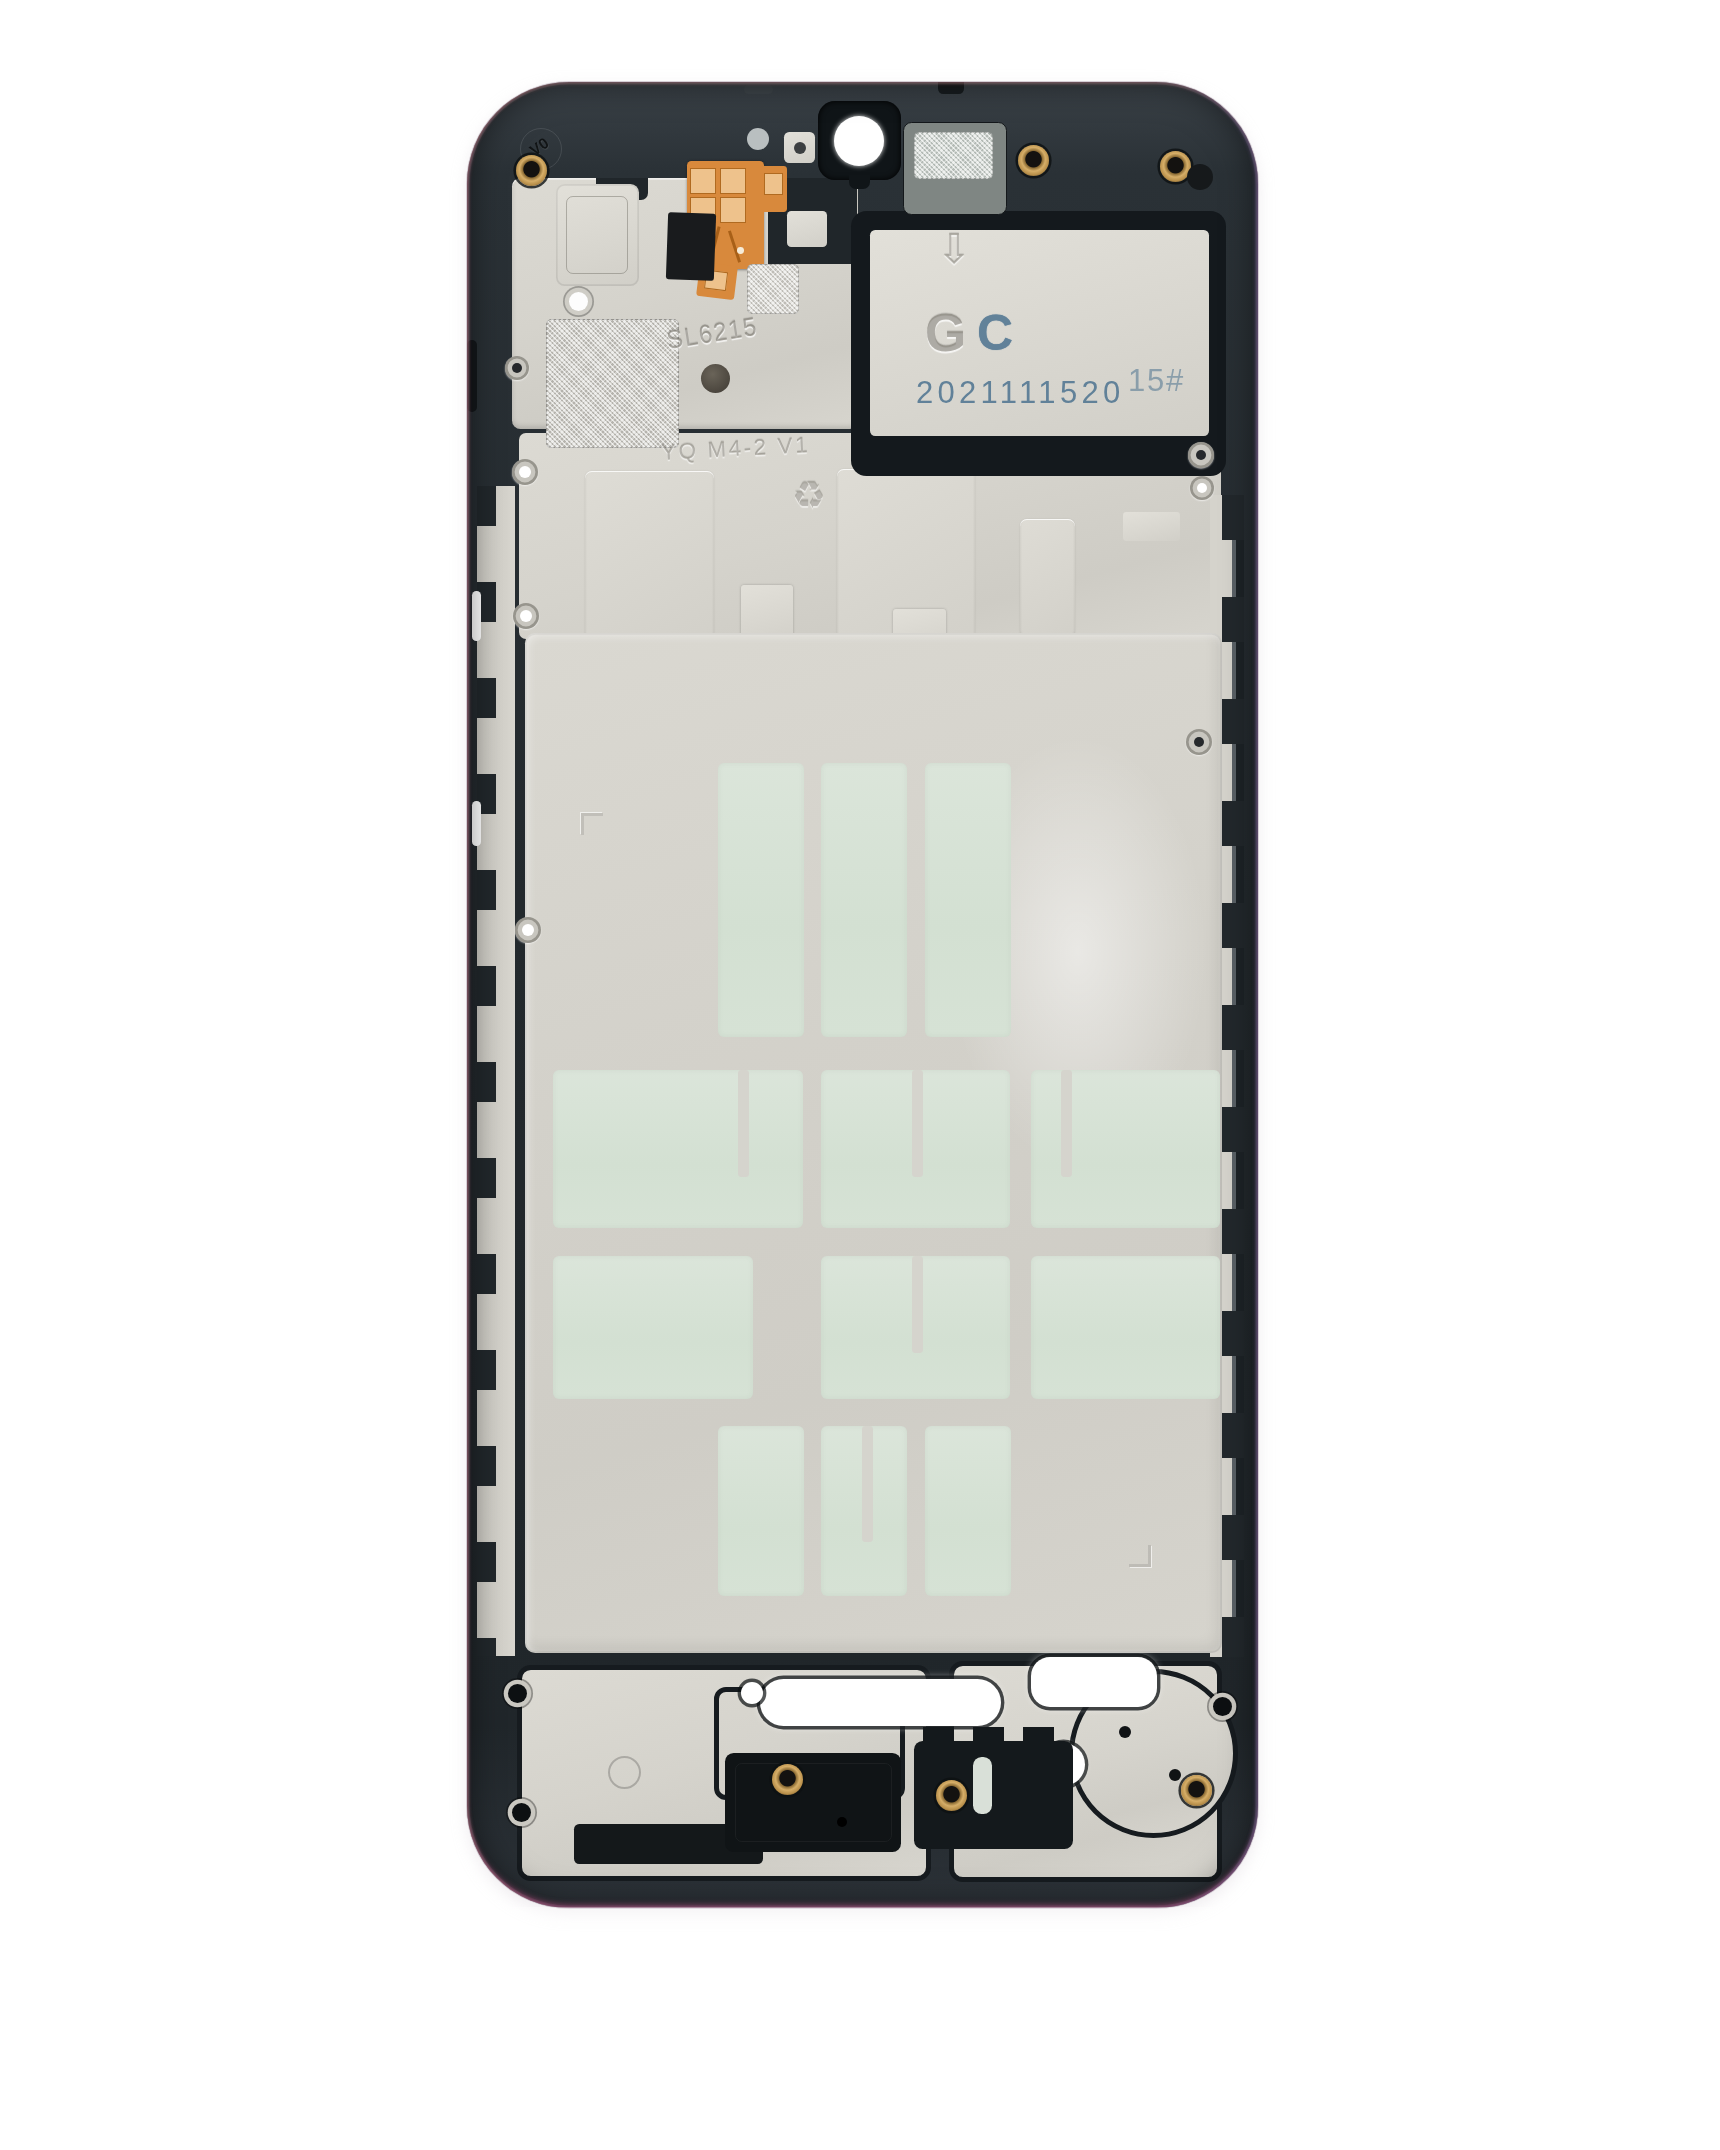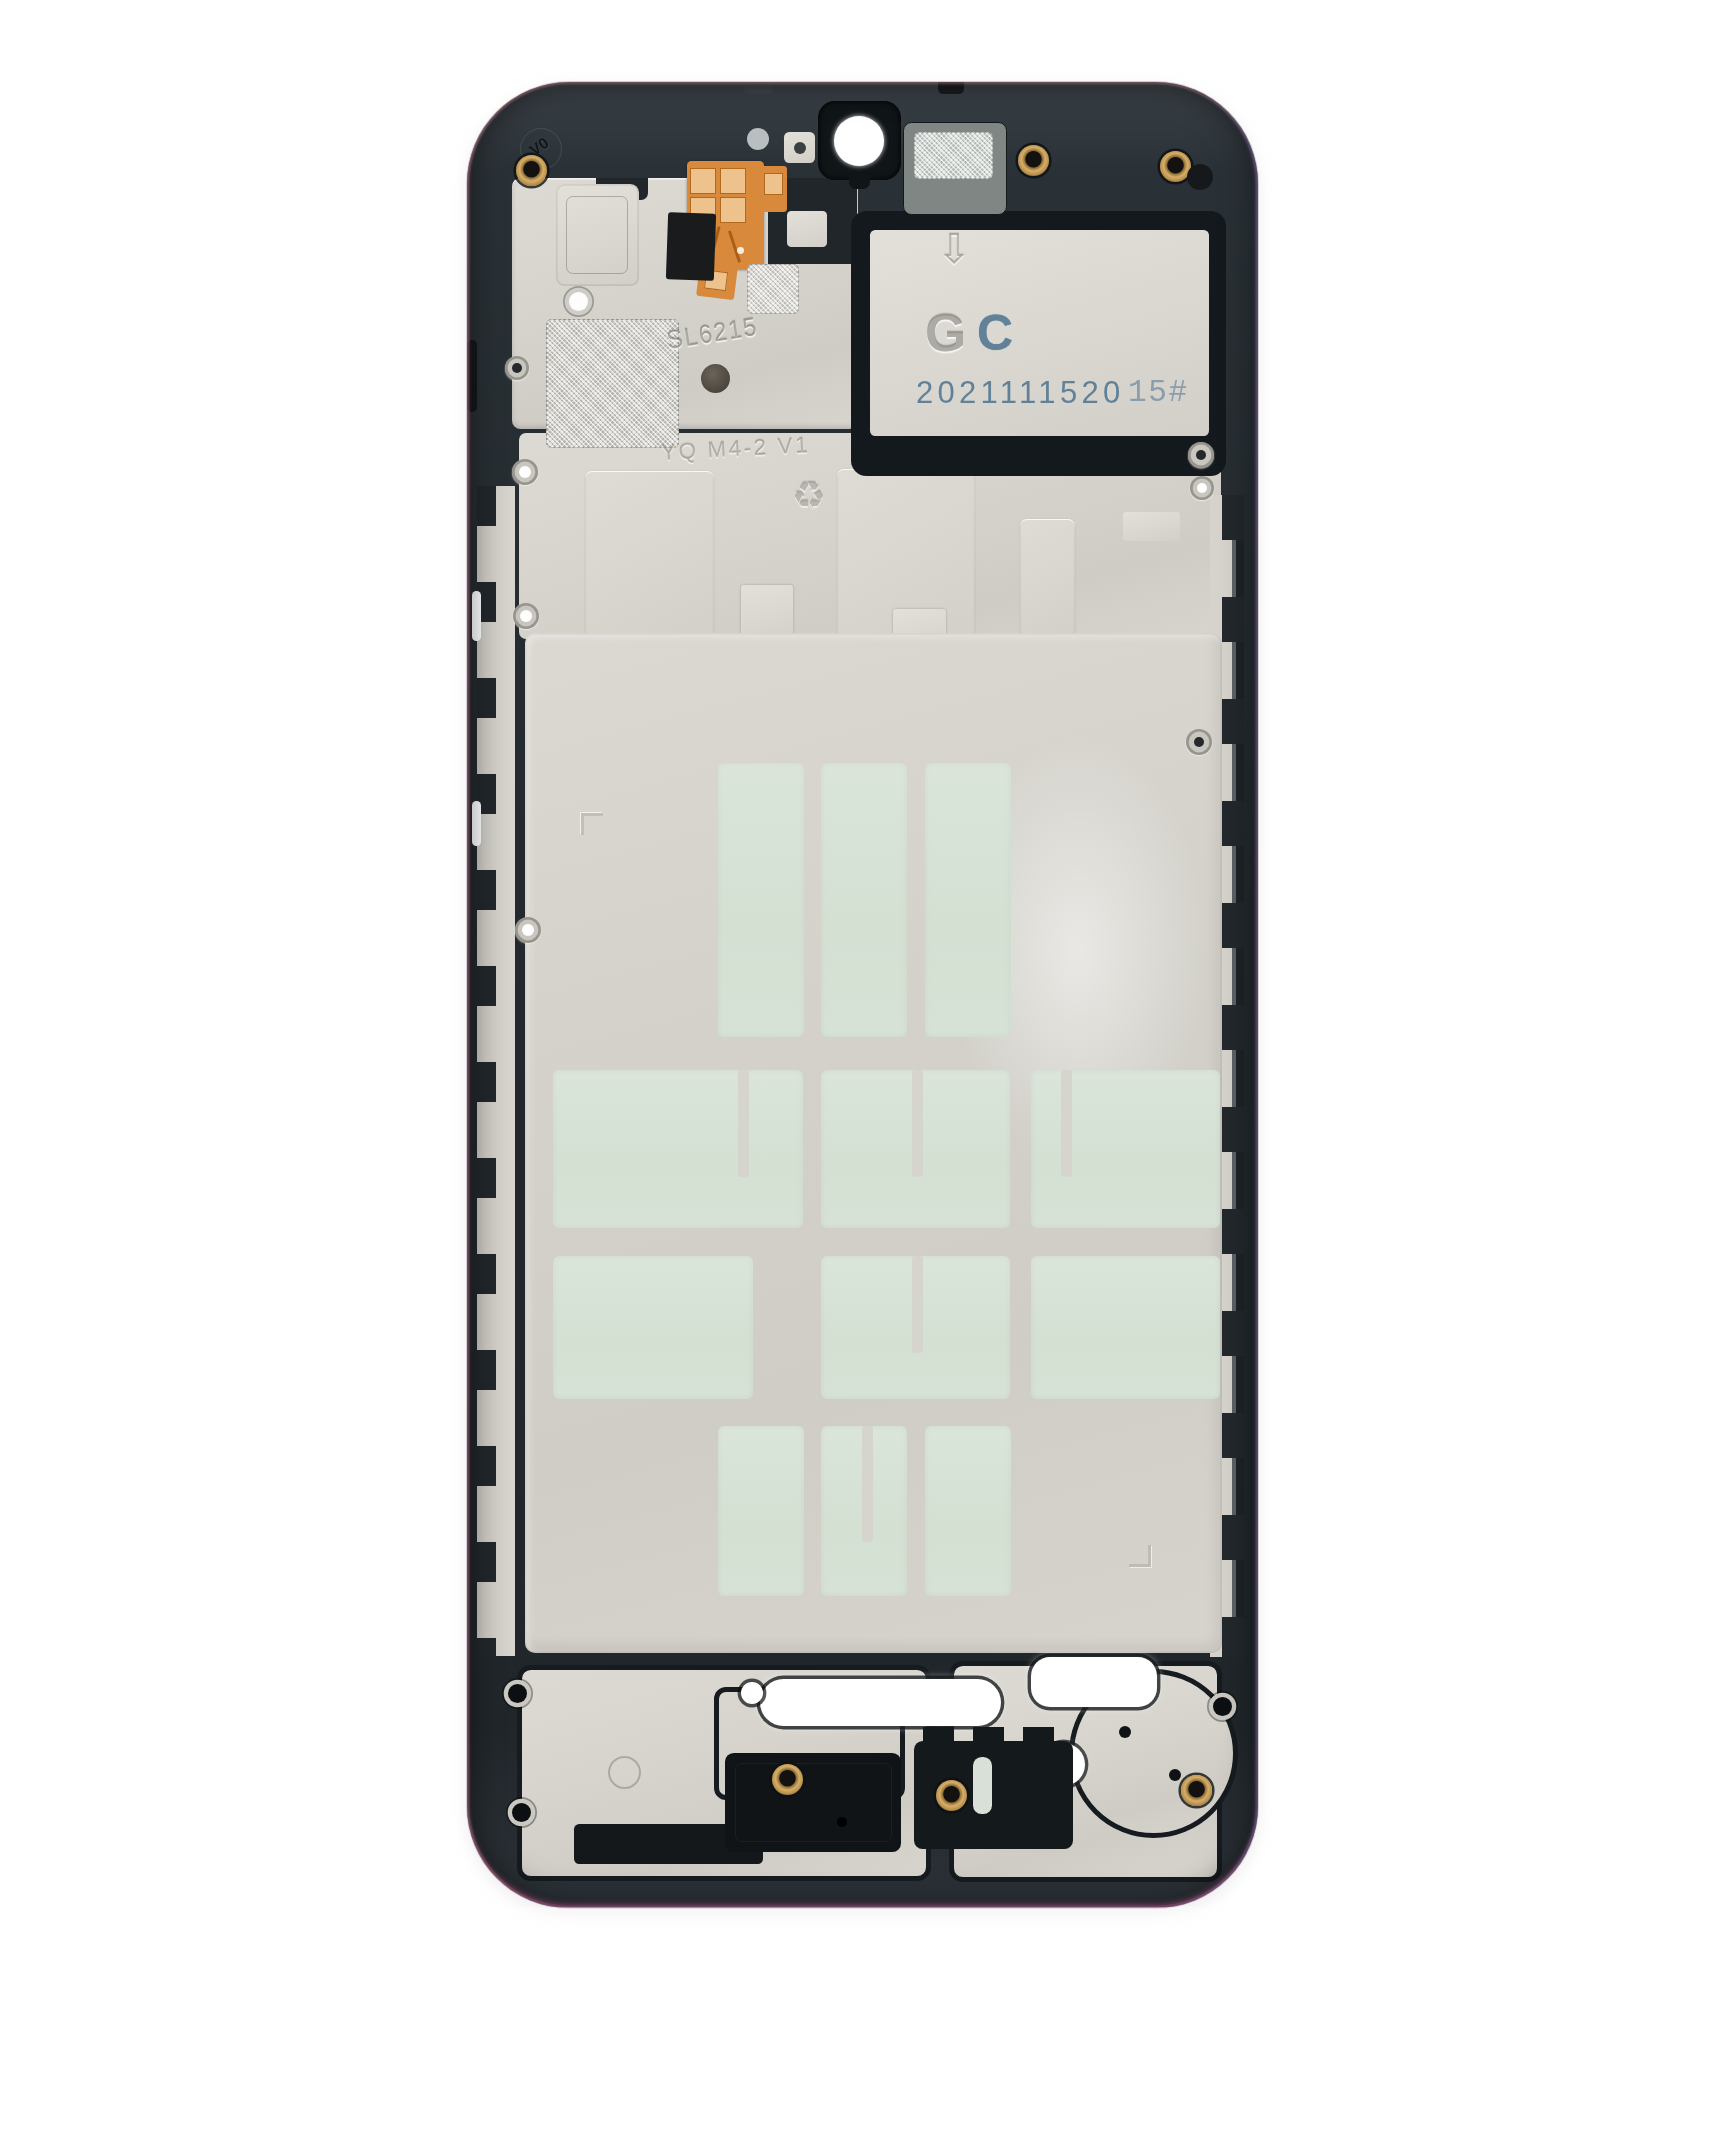--- a/index.html
+++ b/index.html
@@ -69,21 +69,21 @@
       <div class="abs metal-lt" style="left:426px;top:527px;width:53px;height:48px;border-radius:3.4px;box-shadow:0 0.9px 2.6px rgba(0,0,0,0.25);"></div>
       <div class="abs metal-lt" style="left:656px;top:430px;width:57px;height:29px;border-radius:3.4px;"></div>
       <div class="abs" style="left:267px;top:551px;width:67px;height:40px;background:#3a4146;border-radius:4.3px;box-shadow:inset 0 0 3.4px rgba(0,0,0,0.5);"></div>
 
       <div class="abs gasket" style="left:384px;top:129px;width:375px;height:265px;border-radius:15.5px;"></div>
       <div class="abs metal-lt" style="left:403px;top:148px;width:339px;height:206px;border-radius:5.2px;">
         <span class="abs emboss" style="left:67px;top:-5.2px;font-family:'DejaVu Sans',sans-serif;font-size:41px;opacity:0.8;">⇩</span>
         <span class="abs emboss" style="left:55px;top:72px;font-size:53px;font-weight:bold;letter-spacing:0;">G</span>
         <span class="abs ink" style="left:107px;top:74px;font-size:50px;font-weight:bold;text-shadow:0 0 0.9px #4d7390;">C</span>
         <span class="abs ink" style="left:46px;top:145px;font-size:31px;letter-spacing:4.3px;">2021111520</span>
-        <span class="abs ink" style="left:258px;top:145px;font-size:31px;letter-spacing:1.7px;opacity:0.55;font-family:Liberation Mono, monospace;">15#</span>
+        <span class="abs ink" style="left:258px;top:133px;font-size:31px;letter-spacing:1.7px;opacity:0.55;">15#</span>
       </div>
 
       <div class="abs" style="left:351px;top:19px;width:83px;height:79px;background:#101518;border-radius:17px;box-shadow:inset 0 0 6.9px #000;"></div>
       <div class="abs" style="left:367px;top:34px;width:50px;height:50px;border-radius:50%;background:#ffffff;box-shadow:0 0 5.2px rgba(255,255,255,0.9);"></div>
       <div class="abs" style="left:382px;top:93px;width:20.6px;height:13.8px;background:#101518;border-radius:0 0 6.9px 6.9px;"></div>
       <div class="abs" style="left:436px;top:40px;width:102px;height:91px;background:#7f8683;border-radius:8.6px;border:1.7px solid #14181b;">
         <div class="abs mesh" style="left:10.3px;top:8.6px;width:77px;height:45px;background-color:#c7cfc9;"></div>
       </div>
       <div class="abs" style="left:280px;top:46px;width:22.4px;height:22.4px;border-radius:50%;background:#b9bfc0;"></div>
       <div class="abs metal-lt" style="left:317px;top:50px;width:31px;height:31px;border-radius:5.2px;">

